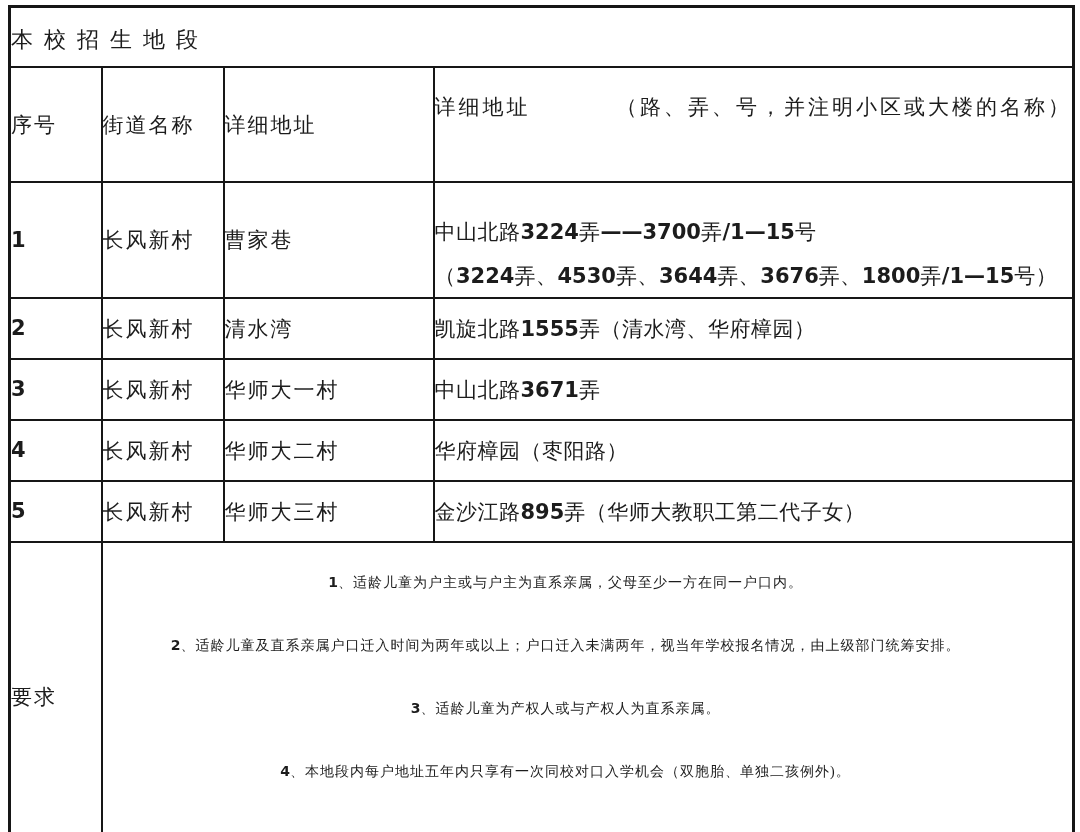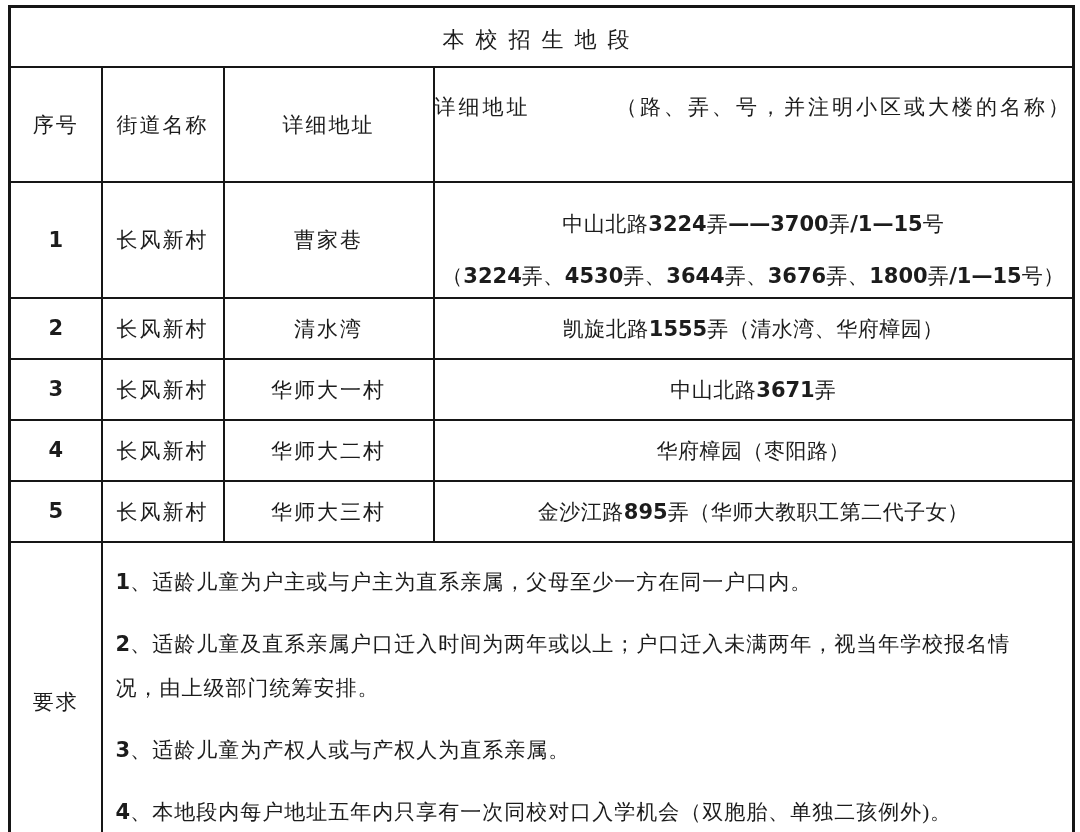--- a/index.html
+++ b/index.html
@@ -20,21 +20,20 @@
     position: absolute;
     left: 8px;
     top: 5px;
     width: 1064px;
     border-collapse: collapse;
     border: 3px solid #161616;
     table-layout: fixed;
   }
   td {
     border: 2px solid #161616;
-    text-align: center;
     vertical-align: middle;
     font-size: 21px;
     letter-spacing: 2px;
     padding: 0;
     overflow: hidden;
   }
   tr.title-row td {
     height: 52px;
     font-size: 22px;
     letter-spacing: 11px;
@@ -53,34 +52,35 @@
   tr.data-row-tall td { height: 114px; }
   tr.data-row td { height: 59px; }
   .addr-two {
     display: flex;
     flex-direction: column;
     justify-content: space-between;
     height: 114px;
     box-sizing: border-box;
     padding: 27px 0 7px 0;
   }
-  .addr-cell, .addr-two .line { letter-spacing: 0.5px; }
+  .addr-cell, .addr-two .line { letter-spacing: 0.5px; margin-top: 8px; }
   tr.req-row td { height: 283px; }
   td.req-cell {
     text-align: left;
     vertical-align: top;
     padding: 17px 14px 8px 13px;
   }
   td.req-cell p {
     margin: 0 12px 18px 0;
     width: 900px;
     max-width: 100%;
     line-height: 44px;
-    font-size: 21px;
+    font-size: 14px;
     letter-spacing: 1px;
+    text-align: center;
   }
   .num {
     font-family: "DejaVu Sans", "Liberation Sans", sans-serif;
     font-weight: bold;
     letter-spacing: 0;
   }
 </style>
 </head>
 <body>
 

